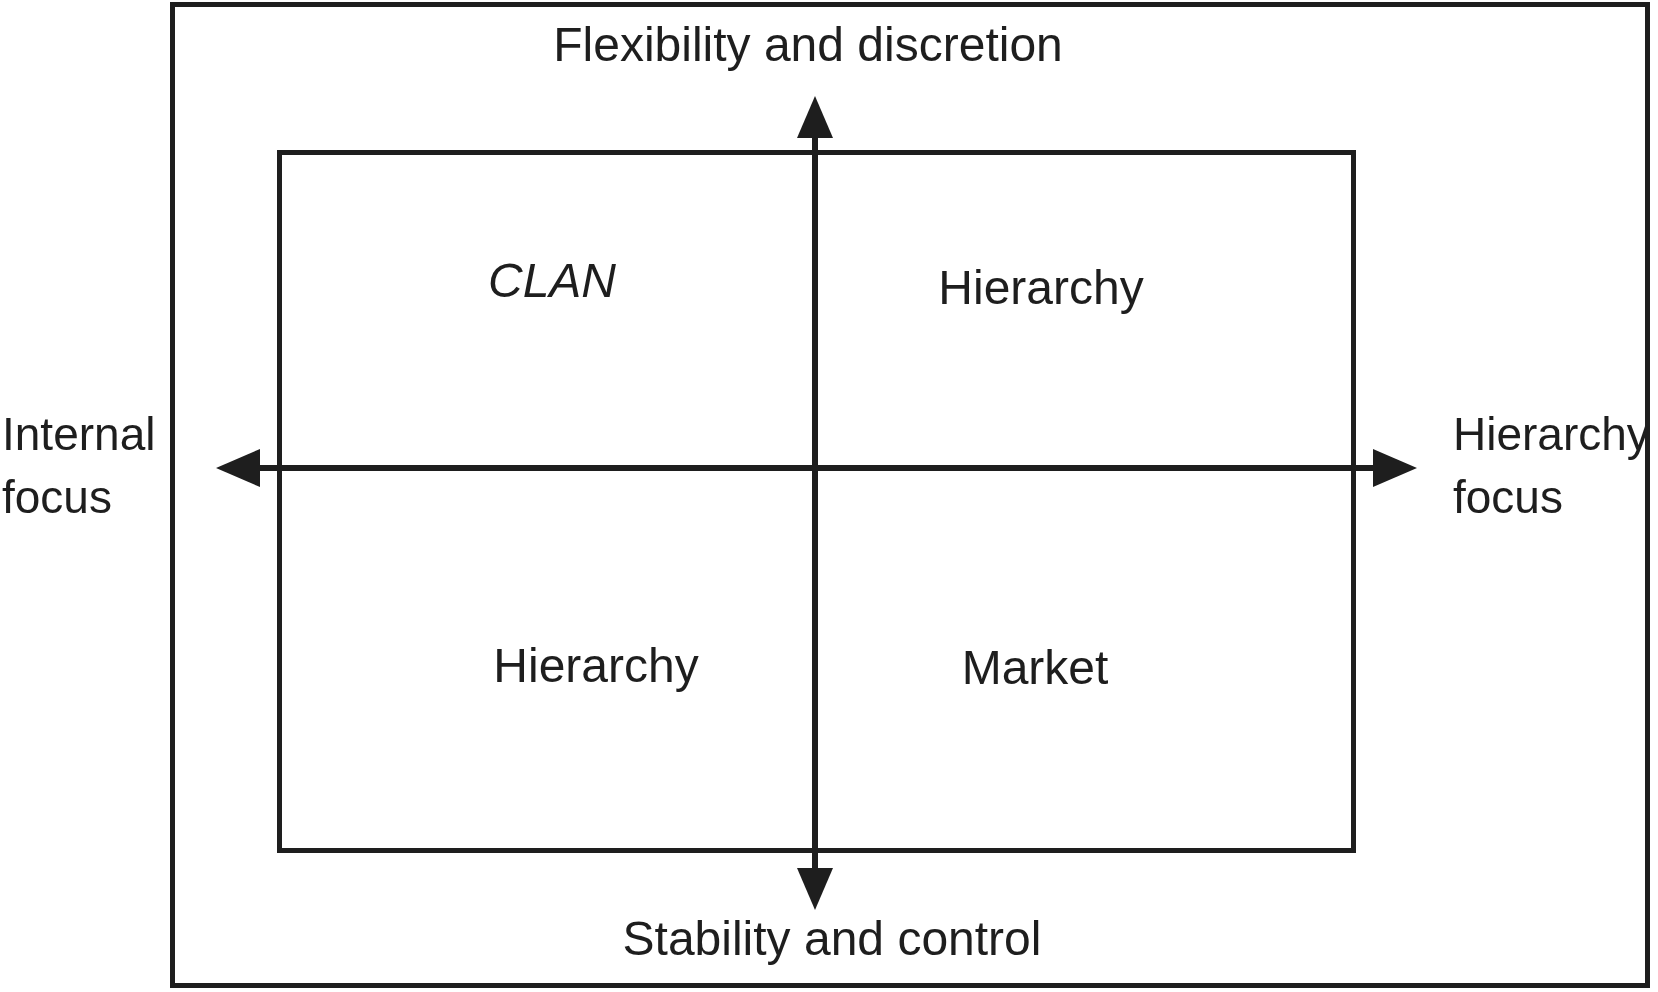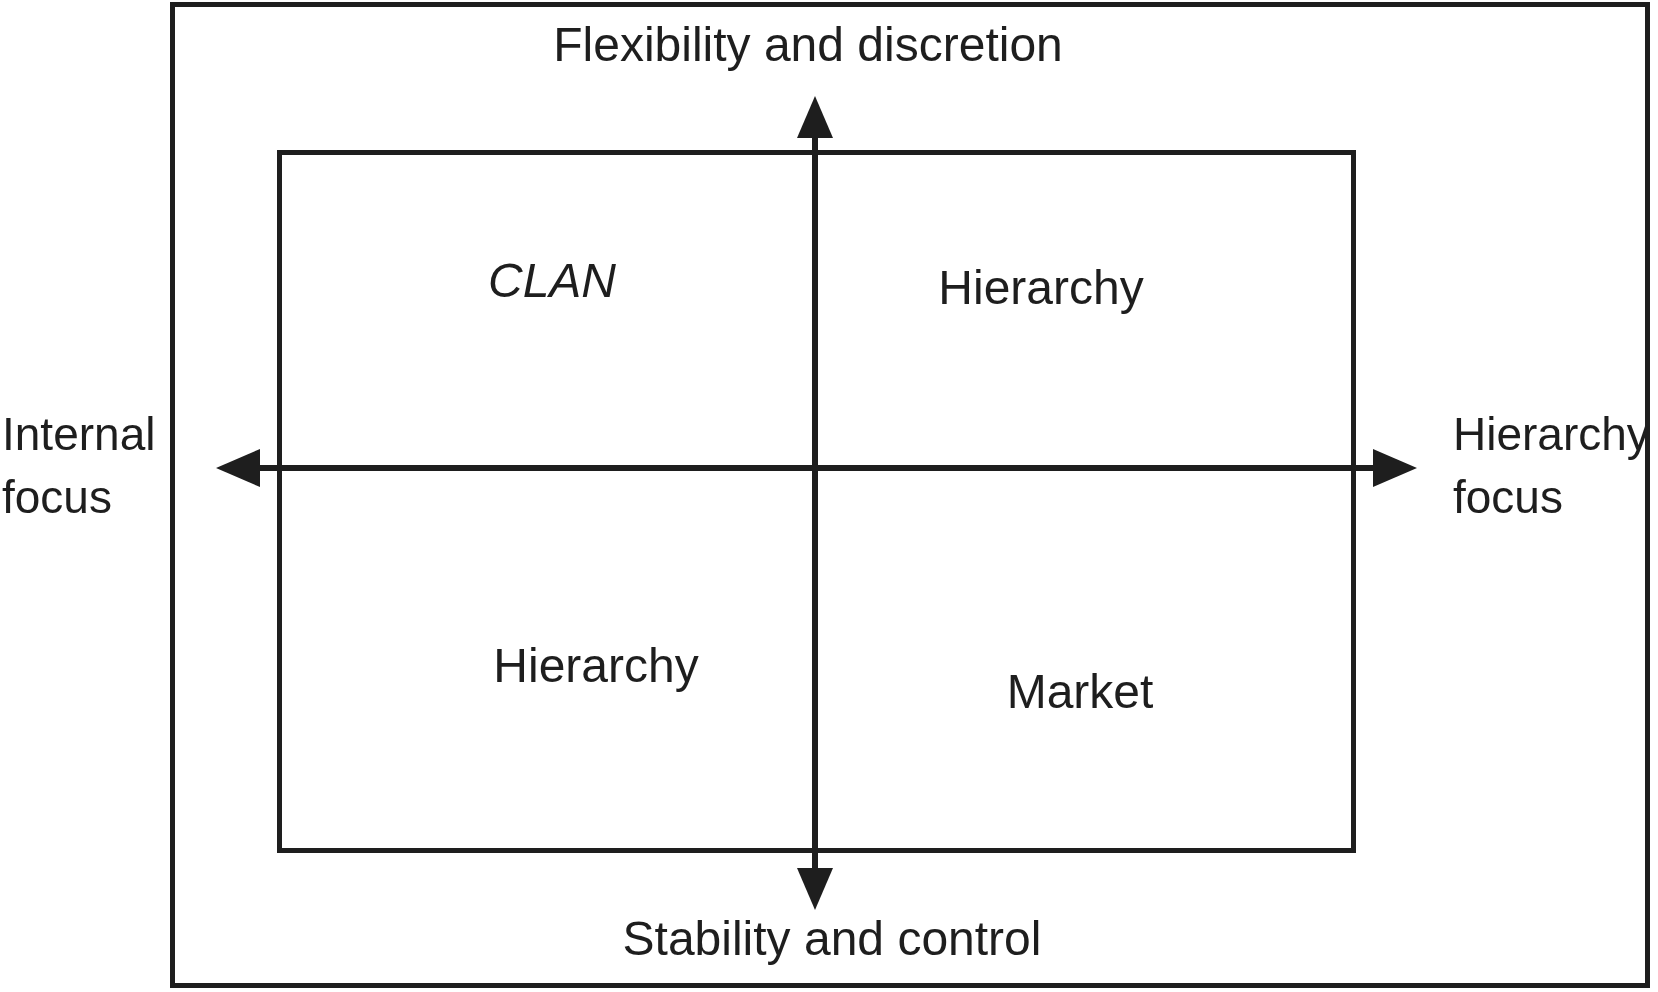--- a/index.html
+++ b/index.html
@@ -60,21 +60,21 @@
     position: absolute;
     font-size: 46px;
     line-height: 63px;
     white-space: nowrap;
     color: var(--ink);
   }
   .title-top     { left: 808px;  top: 45px;  }
   .quad-clan     { left: 552px;  top: 281px; font-style: italic; }
   .quad-adhocracy{ left: 1041px; top: 288px; }
   .quad-hierarchy{ left: 596px;  top: 666px; }
-  .quad-market   { left: 1080px; top: 668px; margin-top: 24px; }
+  .quad-market   { left: 1035px; top: 668px; }
   .title-bottom  { left: 832px;  top: 939px; }
   .side-left     { left: 2px;    top: 403px; }
   .side-right    { left: 1453px; top: 403px; }
 </style>
 </head>
 <body>
 
 <div class="canvas">
 
   <div class="outer-frame"></div>

